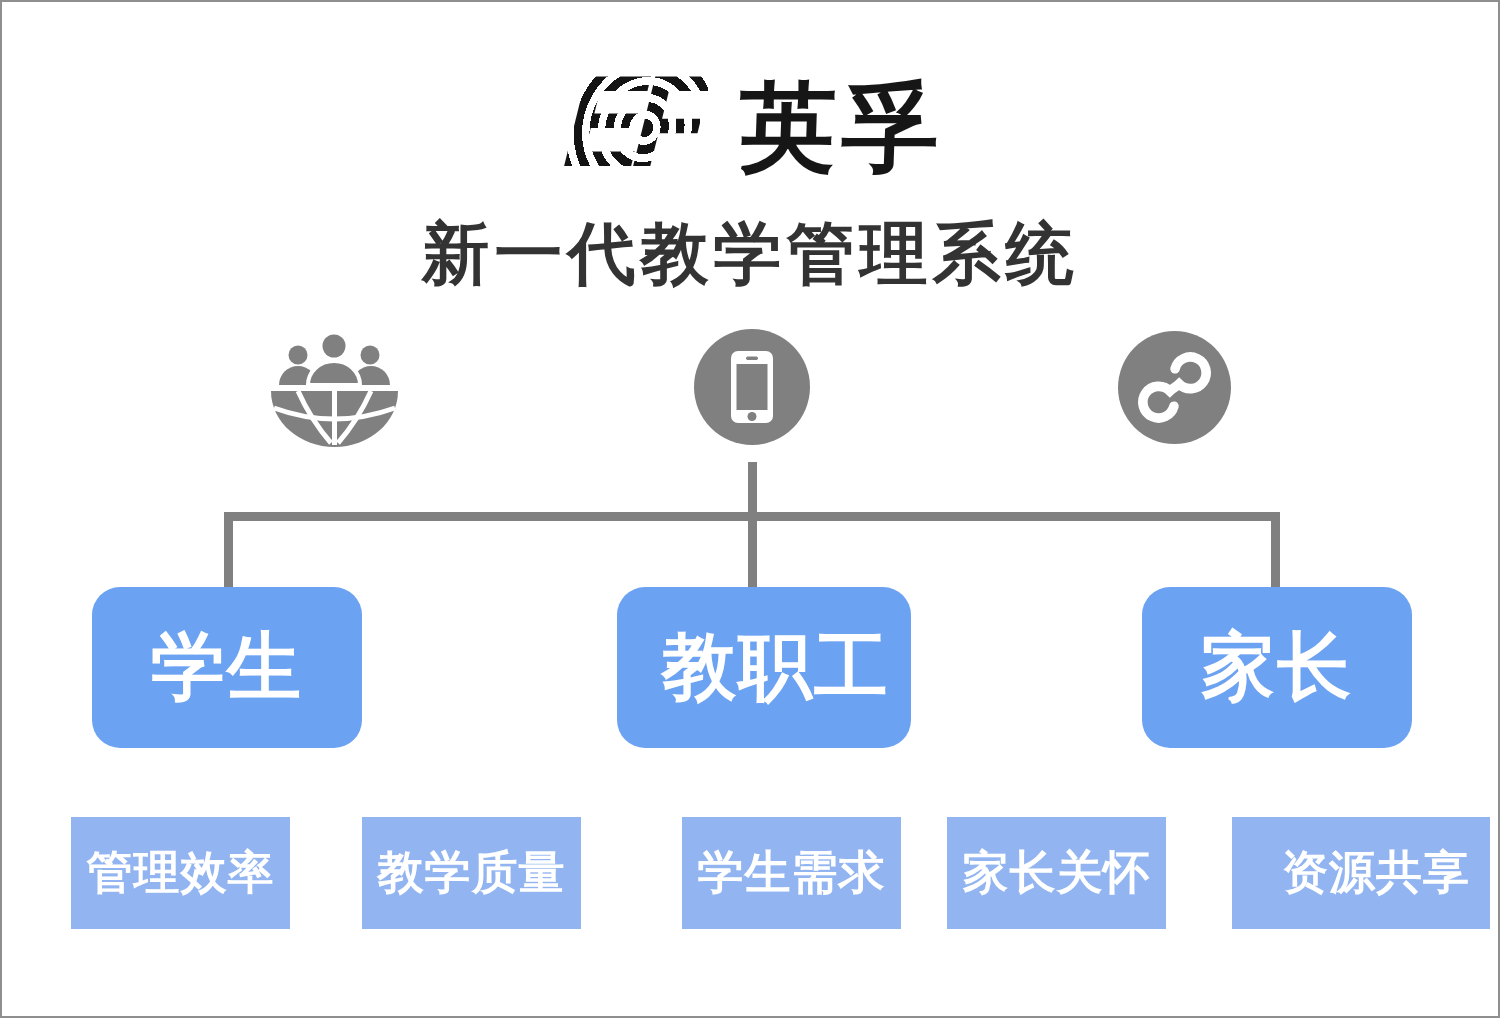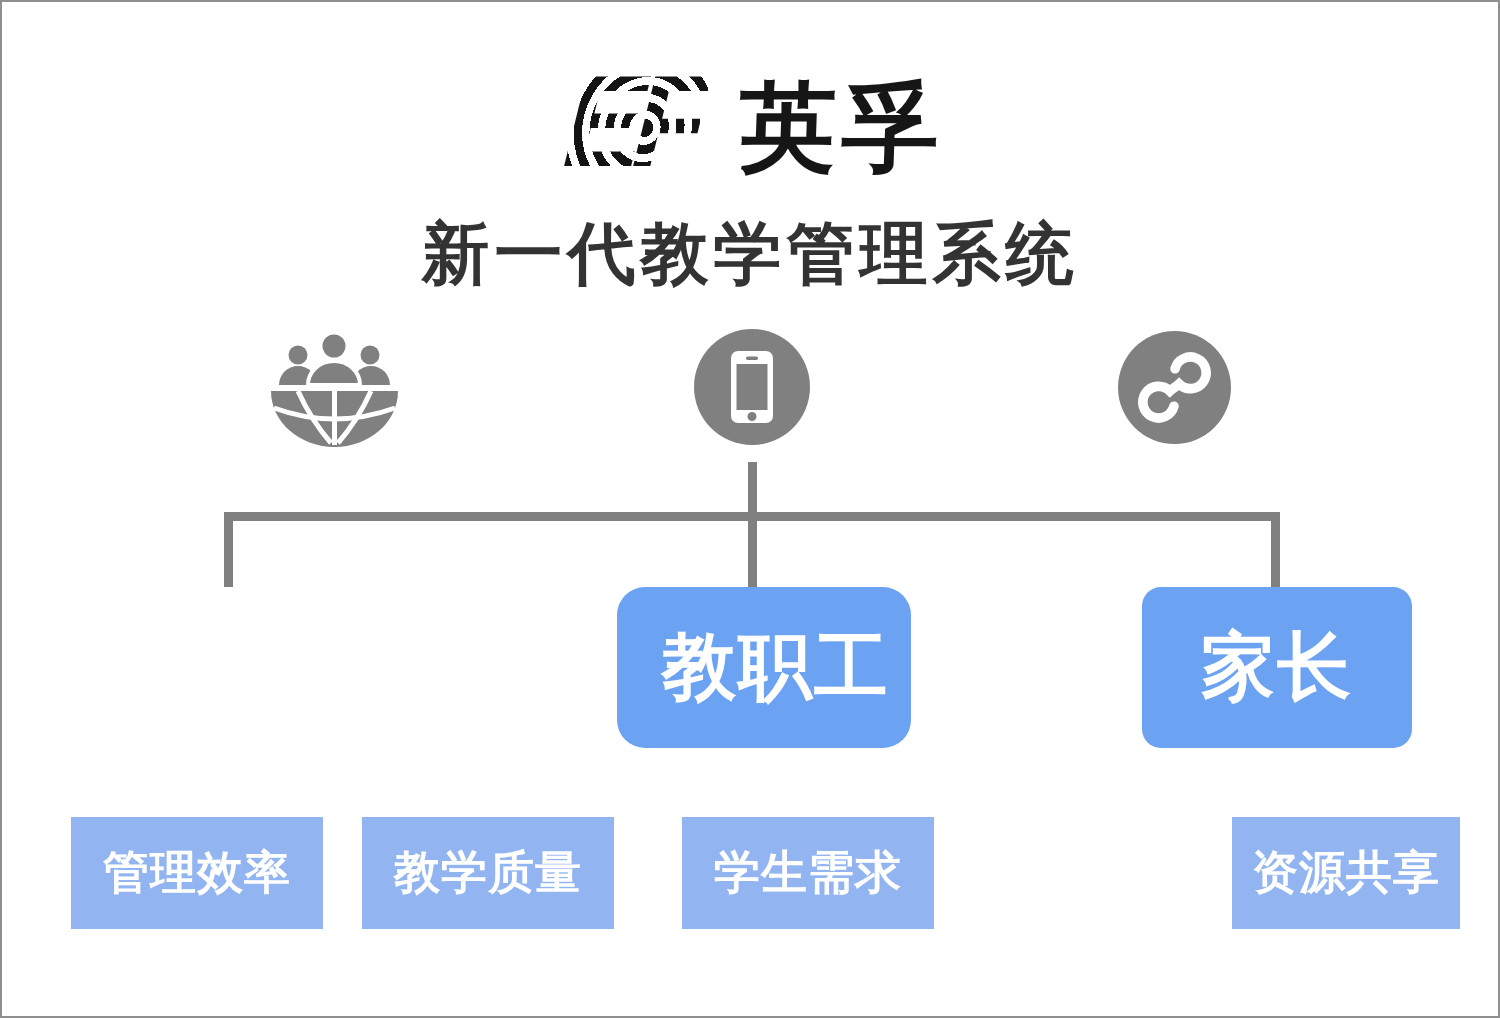--- a/index.html
+++ b/index.html
@@ -55,36 +55,36 @@
     position:absolute;top:585px;width:270px;height:161px;
     background:#6CA2F2;border-radius:28px;
     display:flex;align-items:center;justify-content:center;
   }
   .node span{
     color:#ffffff;font-size:74px;font-weight:bold;letter-spacing:2px;
     white-space:nowrap;
   }
   #node-0{left:90px;}
   #node-1{left:615px;padding-left:24px;}
-  #node-2{left:1140px;border-radius:19px;}
+  #node-2{left:1140px;}
   
   .tag{
-    position:absolute;top:815px;width:252px;height:112px;
+    position:absolute;top:815px;width:219px;height:112px;
     background:#92B5F1;
     display:flex;align-items:center;justify-content:center;
   }
   .tag span{
     color:#ffffff;font-size:46px;font-weight:bold;letter-spacing:1px;
     white-space:nowrap;
   }
   #tag-0{left:69px;}
   #tag-1{left:360px;}
   #tag-2{left:680px;}
   #tag-3{left:945px;}
-  #tag-4{left:1230px;width:228px;}
+  #tag-4{left:1230px;width:228px;padding-left:30px;}
 </style>
 </head>
 <body>
 
 <div class="page">
 
   <div class="logo-row">
     <span class="ef-mark">EF</span>
     <span class="cjk-mark">英孚</span>
   </div>
@@ -126,33 +126,39 @@
       <circle cx="50" cy="50" r="50" fill="#808080"></circle>
       <path d="M49.5 66.6 A 14 14 0 1 1 45.9 53.1 C 48 51 52 49 54.1 46.9 A 14 14 0 1 0 50.5 33.4" stroke="#ffffff" stroke-width="8.5" fill="none" stroke-linecap="round"></path>
     </svg>
   </div>
 
   <div class="conn" id="conn-center"></div>
   <div class="conn" id="conn-h"></div>
   <div class="conn" id="conn-left"></div>
   <div class="conn" id="conn-right"></div>
 
+  <div class="node" id="node-0">
+    <span>学生</span>
+  </div>
   <div class="node" id="node-1">
     <span>教职工</span>
   </div>
   <div class="node" id="node-2">
     <span>家长</span>
   </div>
 
   <div class="tag" id="tag-0">
     <span>管理效率</span>
   </div>
   <div class="tag" id="tag-1">
     <span>教学质量</span>
   </div>
   <div class="tag" id="tag-2">
     <span>学生需求</span>
   </div>
+  <div class="tag" id="tag-3">
+    <span>家长关怀</span>
+  </div>
   <div class="tag" id="tag-4">
     <span>资源共享</span>
   </div>
 
 </div>
 
 </body></html>

